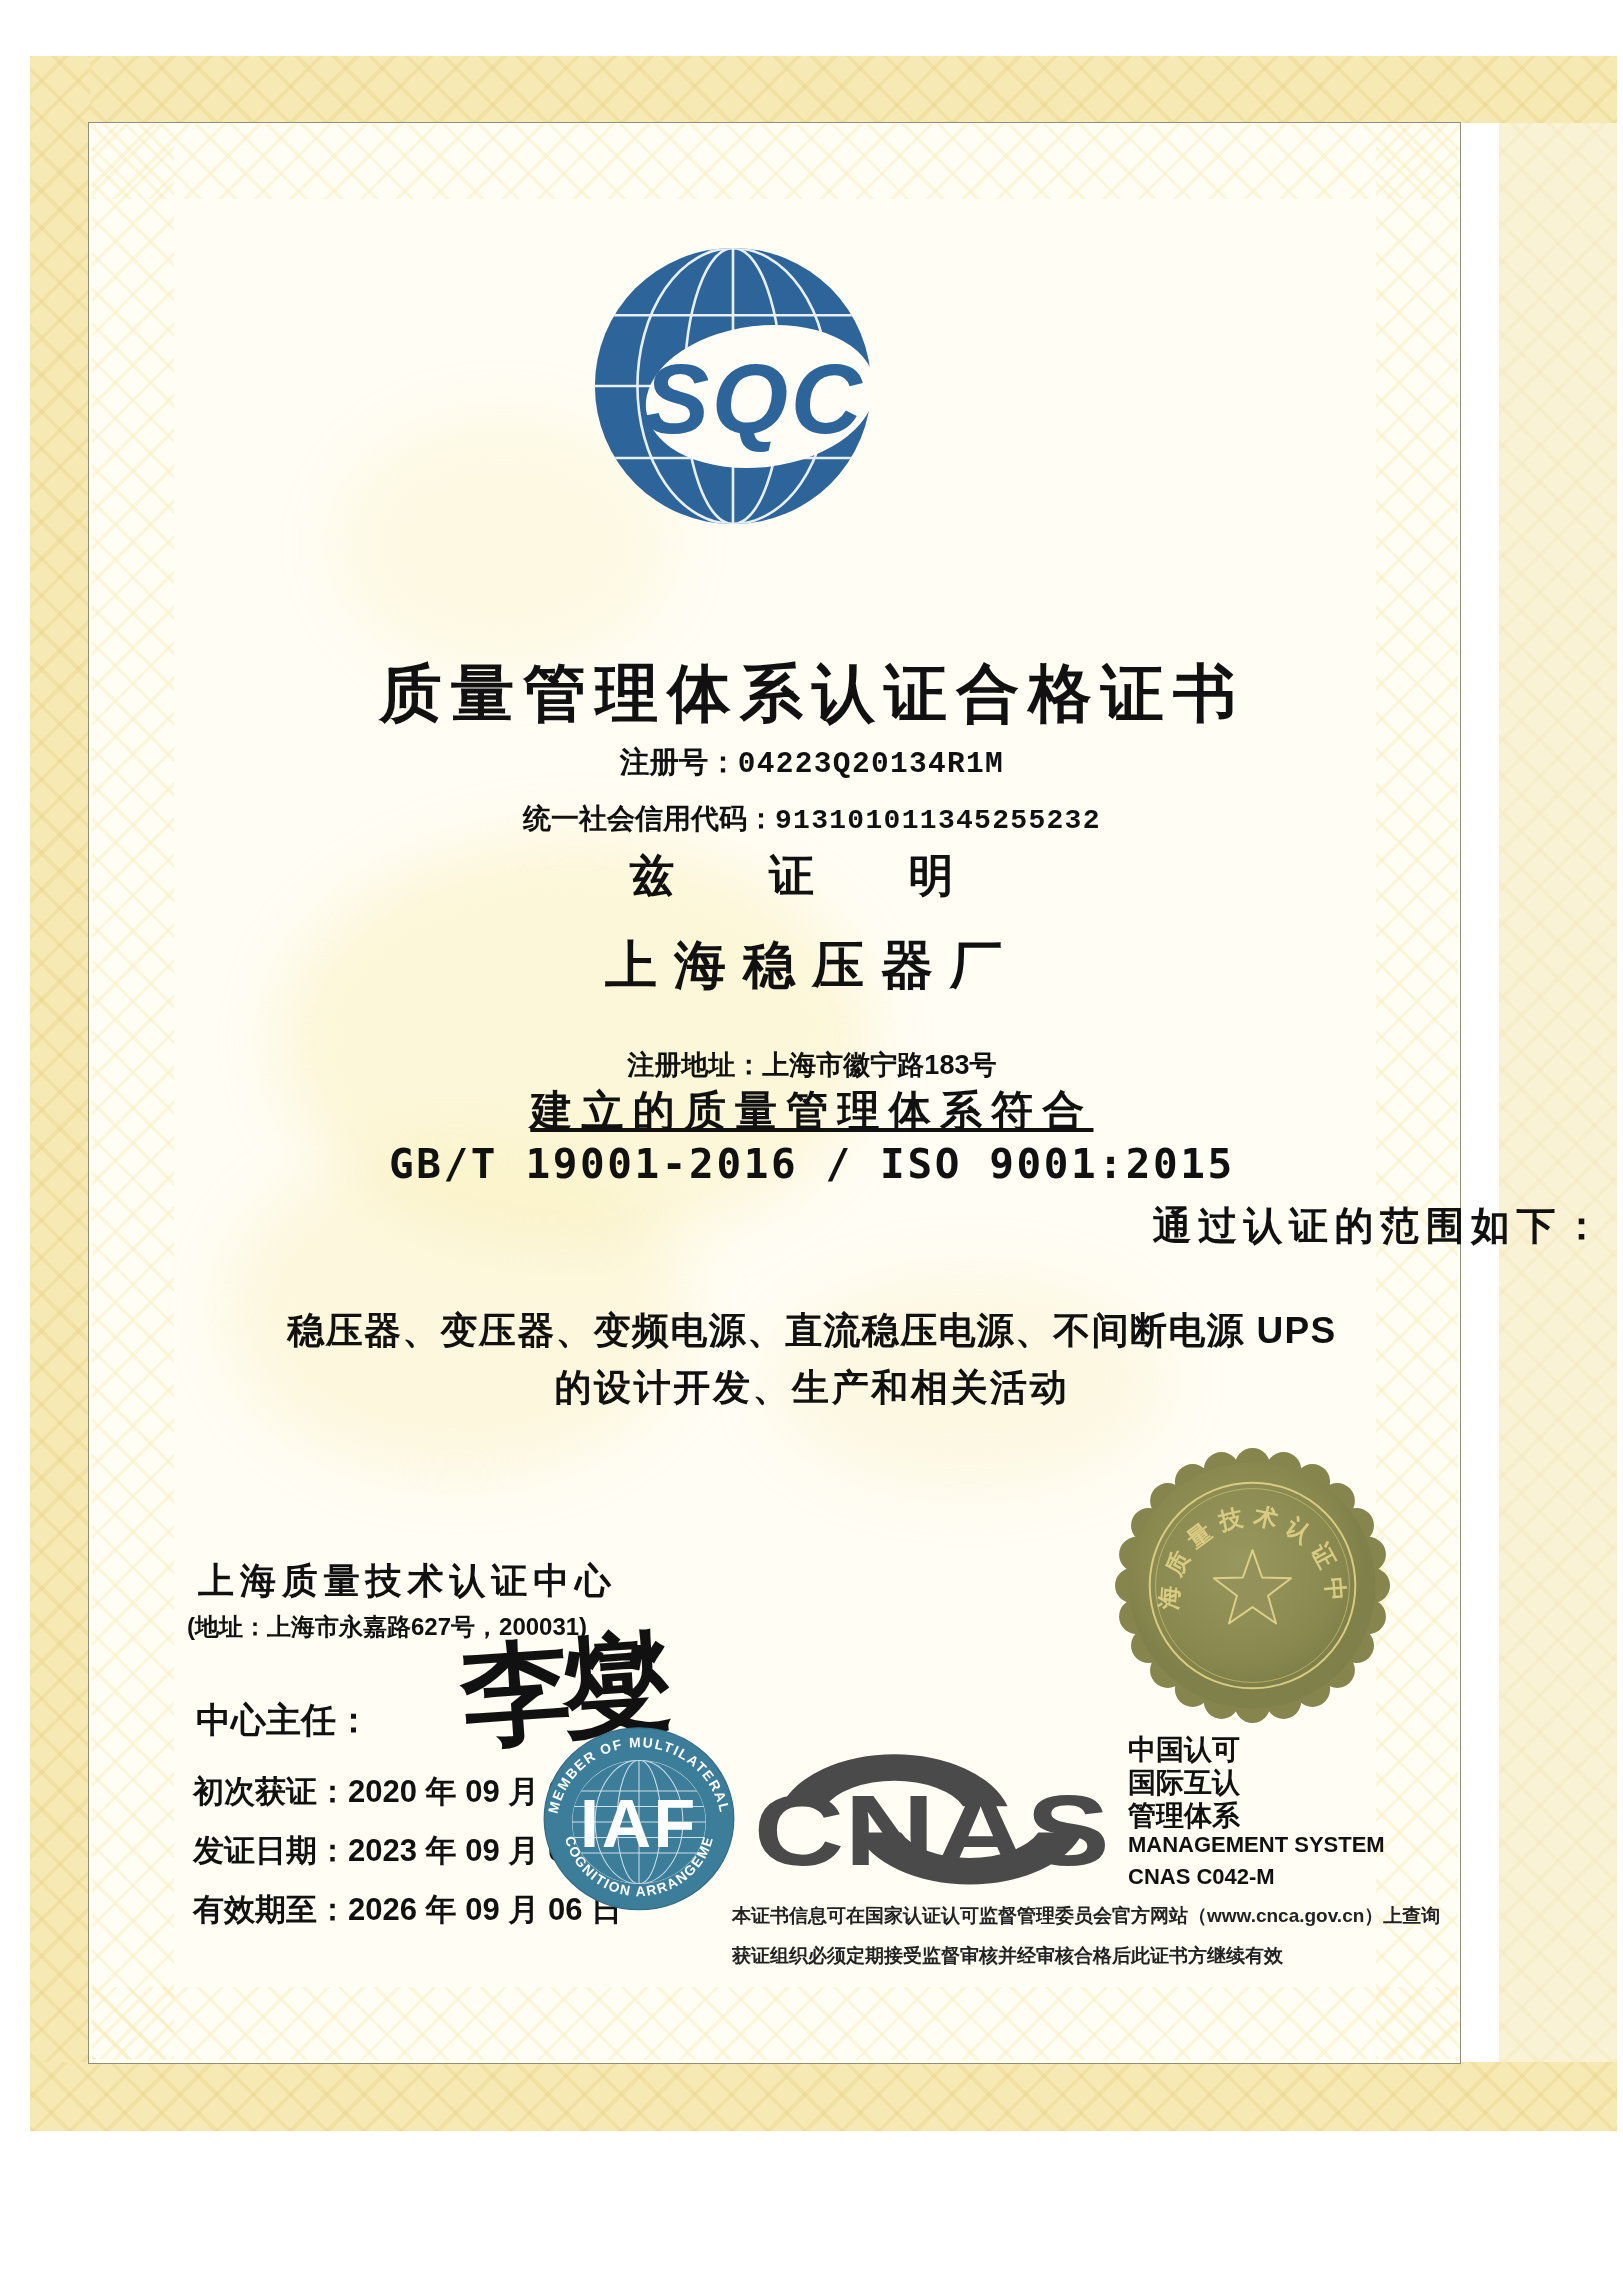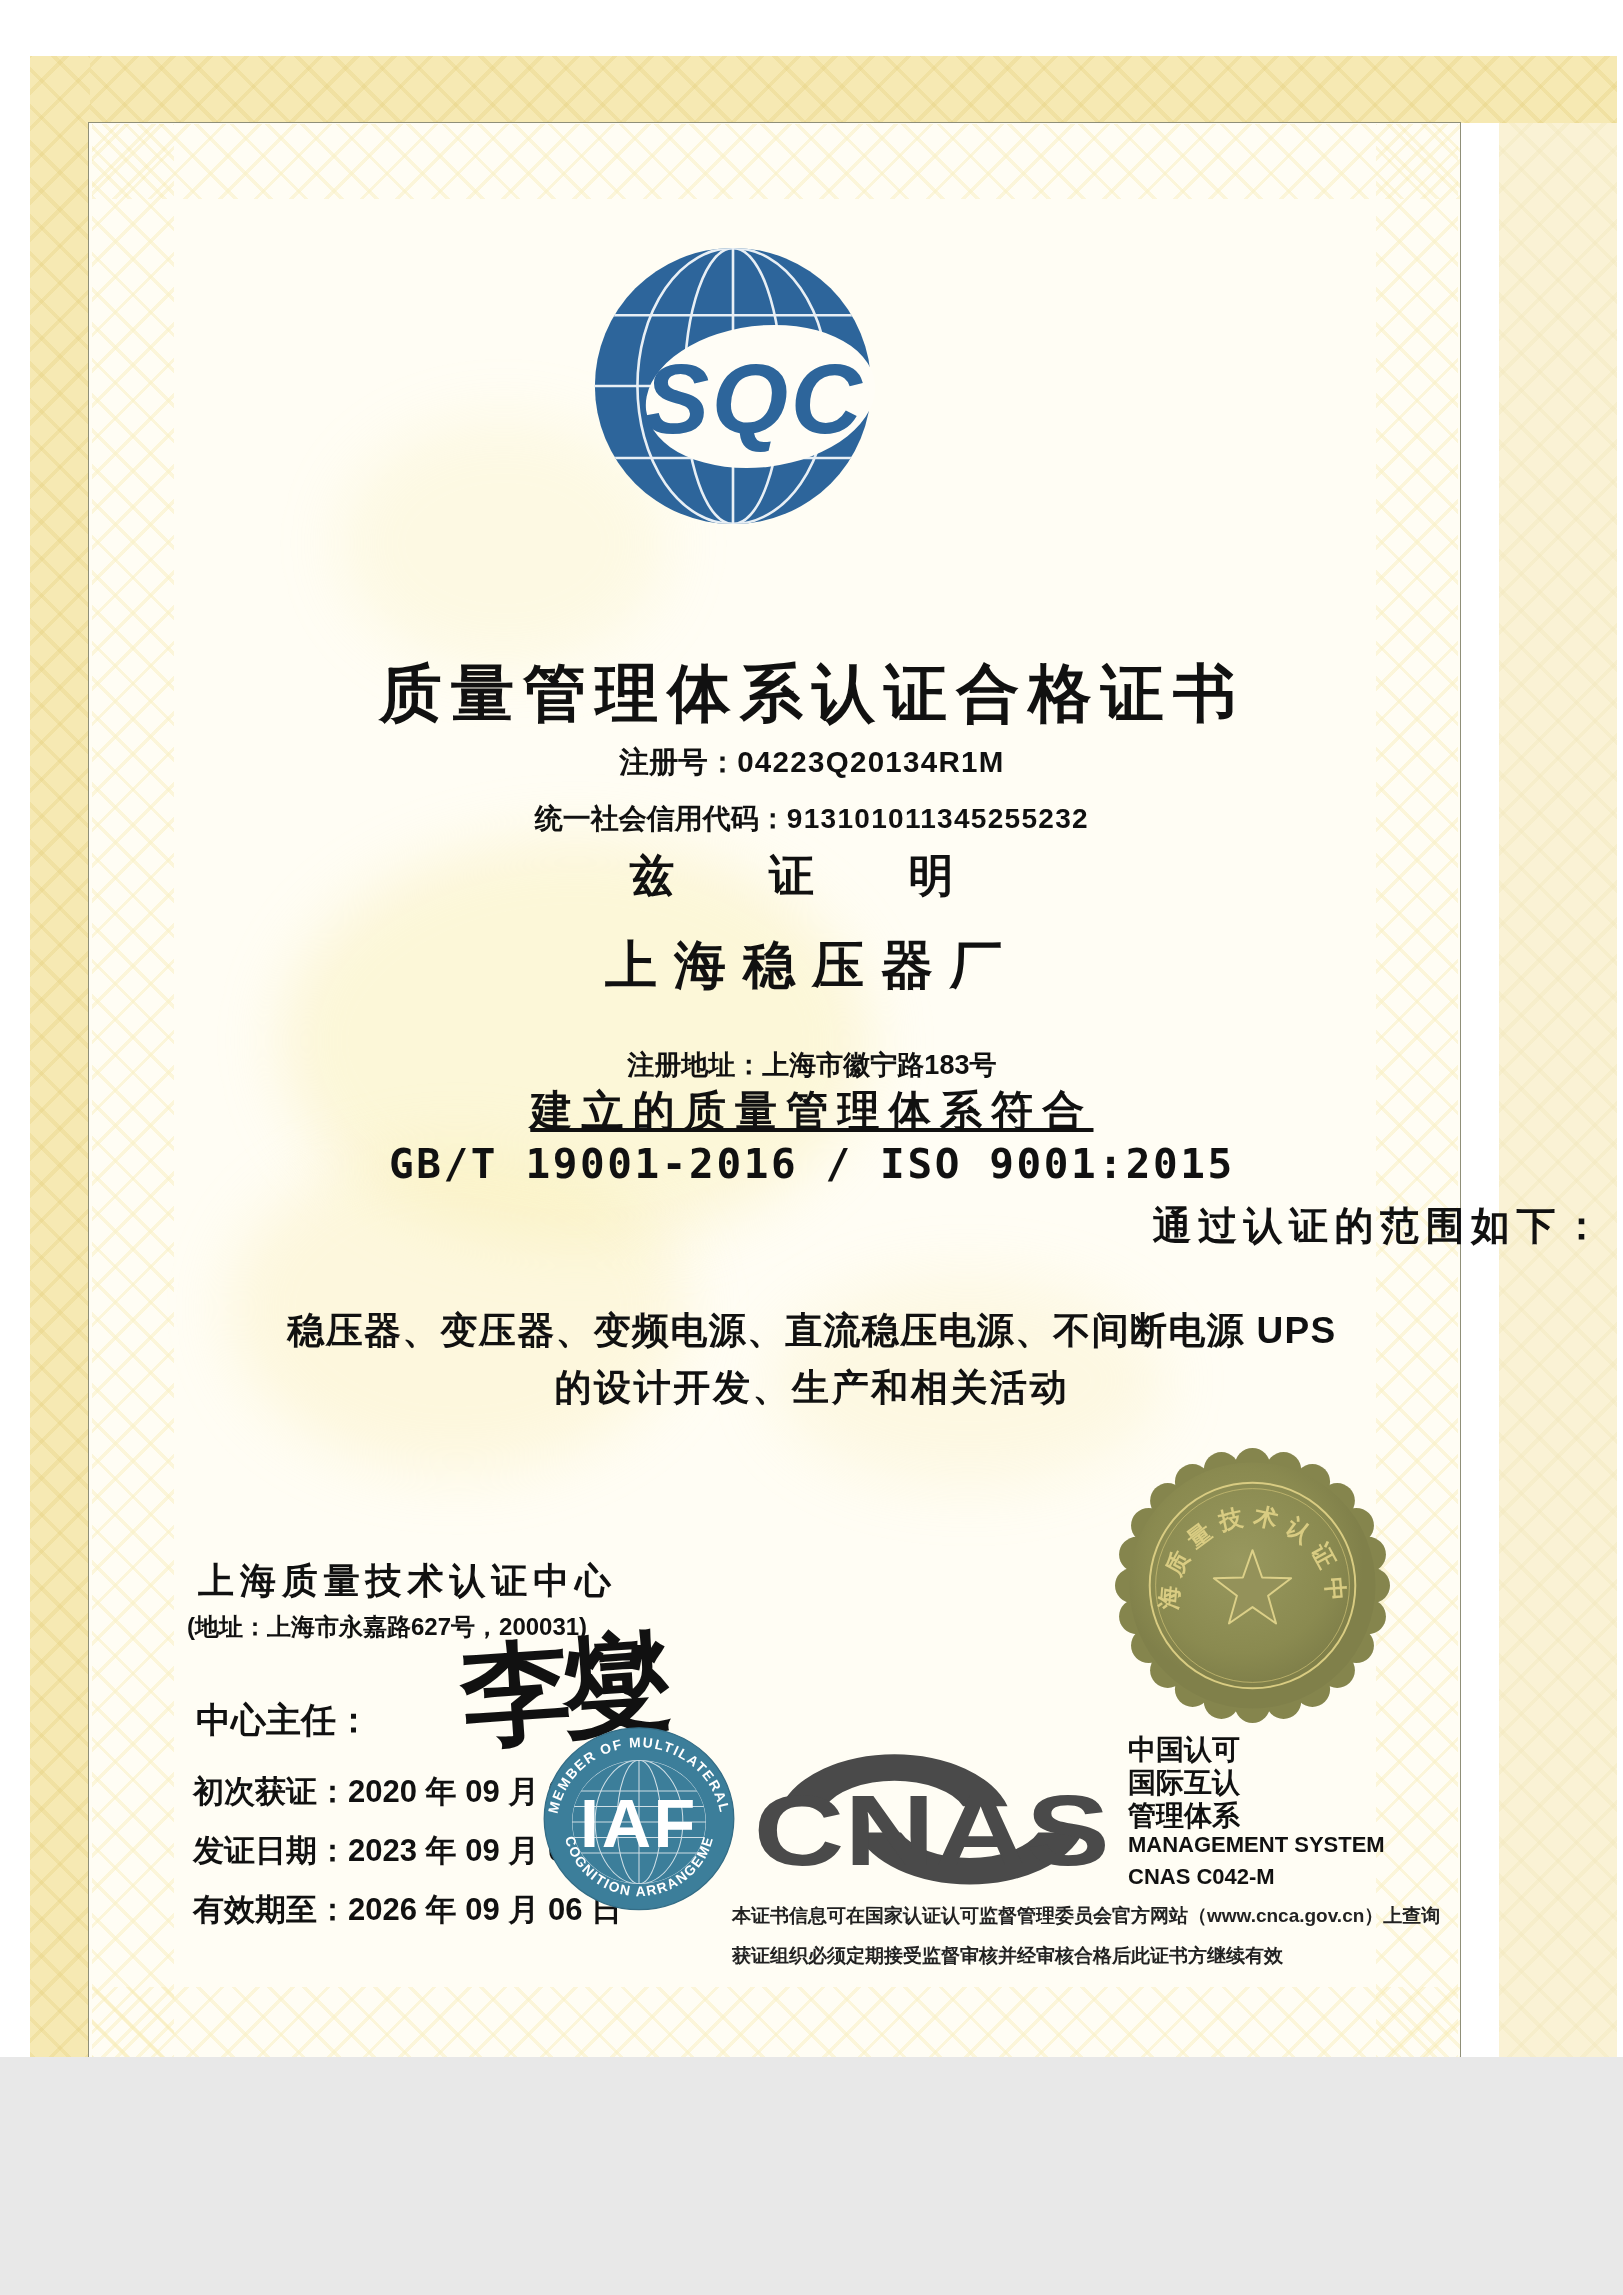--- a/index.html
+++ b/index.html
@@ -1,16 +1,16 @@
 <!DOCTYPE html>
 <html style="font-size:10.5px"><head>
 <meta charset="utf-8">
 <style>
   html,body{margin:0;padding:0;background:#e8e8e8;}
-  #page{position:relative;width:1623px;height:2057px;background:#ffffff;overflow:hidden;
+  #page{position:relative;width:1623px;height:2295px;background:#ffffff;overflow:hidden;
         font-family:"Liberation Sans","DejaVu Sans",sans-serif;color:#111;}
   .abs{position:absolute;}
   
   .band{position:absolute;background:#f6e9b3;
         background-image:
           repeating-linear-gradient(45deg, rgba(228,206,122,.30) 0 3.9px, transparent 3.9px 26px),
           repeating-linear-gradient(-45deg, rgba(228,206,122,.30) 0 3.9px, transparent 3.9px 26px);}
   #band-top{left:29.5px;top:56px;width:1587px;height:67px;}
   #band-left{left:29.5px;top:56px;width:60px;height:2075px;}
   #band-bottom{left:29.5px;top:2062px;width:1587px;height:69px;}
@@ -22,21 +22,21 @@
           repeating-linear-gradient(-45deg, rgba(244,229,158,.55) 0 3.3px, transparent 3.3px 25px);}
   #deco-top{left:92px;top:124px;width:1368px;height:75px;}
   #deco-left{left:92px;top:124px;width:82px;height:1935px;}
   #deco-bottom{left:92px;top:1987px;width:1368px;height:73px;}
   #deco-right{left:1376px;top:124px;width:82px;height:1935px;}
   .blob{position:absolute;border-radius:50%;filter:blur(29.5px);pointer-events:none;}
   
   .row{position:absolute;left:16.4px;width:1591px;text-align:center;white-space:nowrap;}
   #title{top:651px;font-size:63px;font-weight:900;letter-spacing:9.2px;}
   #reg-line{top:743px;font-size:29.5px;font-weight:800;}
-  #reg-line .num,#code-line .num{font-family:Liberation Sans, sans-serif;letter-spacing:1.3px;margin-top:6px;}
+  #reg-line .num,#code-line .num{font-family:Liberation Mono, monospace;letter-spacing:1.3px;margin-top:6px;}
   #code-line{top:800px;font-size:28px;font-weight:800;}
   #certify{top:846px;font-size:45px;font-weight:900;letter-spacing:41px;}
   #company{top:931px;font-size:52px;font-weight:900;letter-spacing:17px;}
   #addr1{top:1008px;font-size:28px;font-weight:800;}
   #addr2{top:1047px;font-size:27px;font-weight:800;}
   #conformity{top:1083px;font-size:42px;font-weight:900;letter-spacing:9.2px;text-decoration:underline;}
   #standard{top:1140px;font-size:41px;font-weight:700;font-family:"DejaVu Sans Mono","Liberation Mono",monospace;letter-spacing:2.6px;}
   #scope-heading{top:1199px;font-size:39px;font-weight:900;letter-spacing:6.5px;text-align:right;}
   #scope1{top:1306px;font-size:37px;font-weight:900;letter-spacing:1.3px;}
   #scope2{top:1363px;font-size:37px;font-weight:900;letter-spacing:2.6px;}

